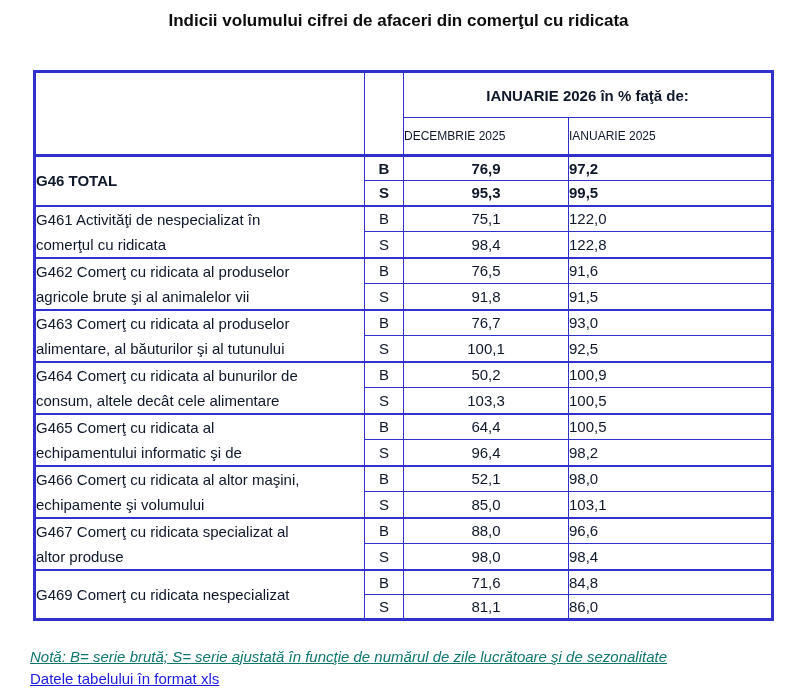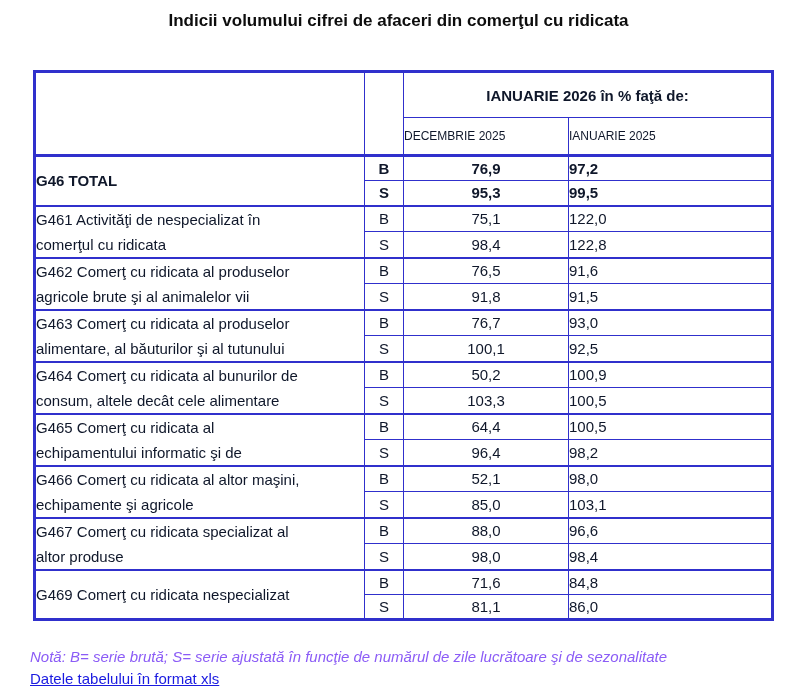--- a/index.html
+++ b/index.html
@@ -64,22 +64,23 @@
   td.series-cell { text-align: center; }
   td.val-dec { text-align: center; padding-right: 42px; }
   td.val-ian { text-align: left; padding-right: 34px; }
   tr.total td { font-weight: 700; }
   .note {
     position: absolute;
     left: 30px;
     top: 648px;
     font-size: 15px;
     font-style: italic;
-    color: #8b5cf6;
+    color: #0f766e;
     white-space: nowrap;
+    text-decoration: underline;
   }
   .xls-link {
     position: absolute;
     left: 30px;
     top: 670px;
     font-size: 15px;
     color: var(--link, #1a1ae0);
     text-decoration: underline;
     cursor: pointer;
     white-space: nowrap;
@@ -190,21 +191,21 @@
           <td class="val-ian">100,5</td>
         </tr>
         <tr class="row-s">
           <td class="series-cell">S</td>
           <td class="val-dec">96,4</td>
           <td class="val-ian">98,2</td>
         </tr>
         <tr class="row-b">
           <td class="label-cell" rowspan="2">
             <div>G466 Comerţ cu ridicata al altor maşini,</div>
-            <div>echipamente şi agricole</div>
+            <div>echipamente şi volumului</div>
           </td>
           <td class="series-cell">B</td>
           <td class="val-dec">52,1</td>
           <td class="val-ian">98,0</td>
         </tr>
         <tr class="row-s">
           <td class="series-cell">S</td>
           <td class="val-dec">85,0</td>
           <td class="val-ian">103,1</td>
         </tr>

